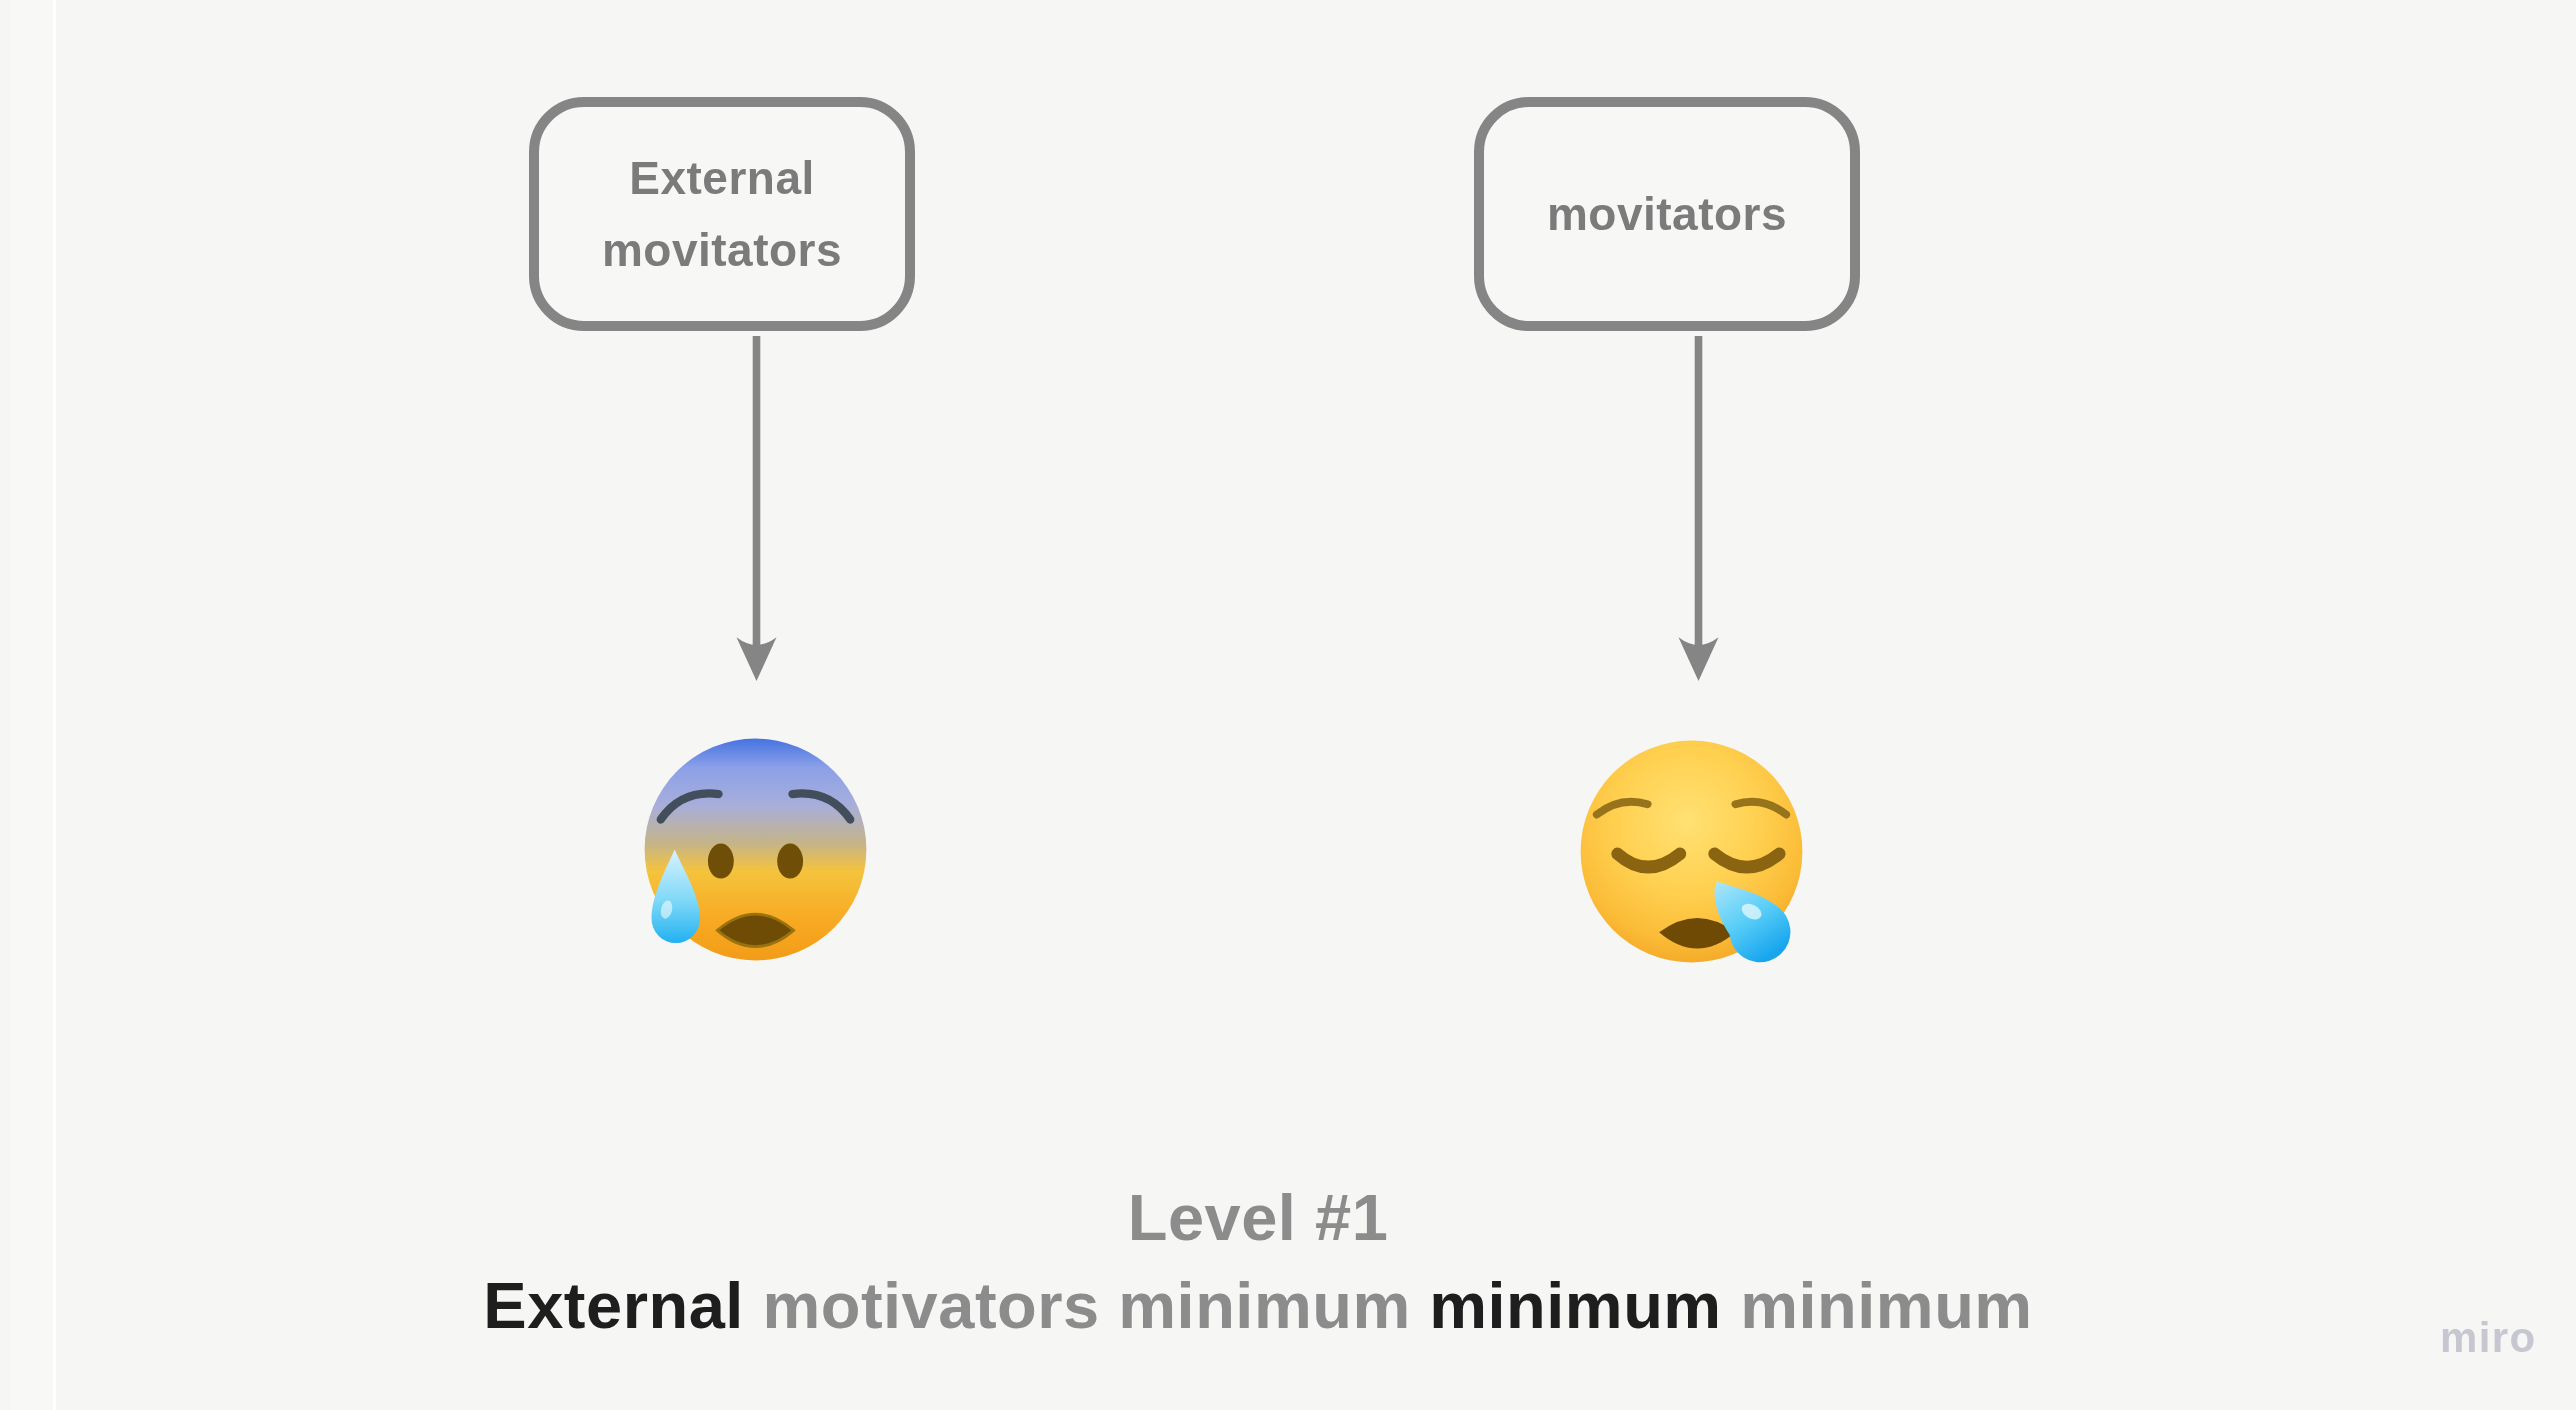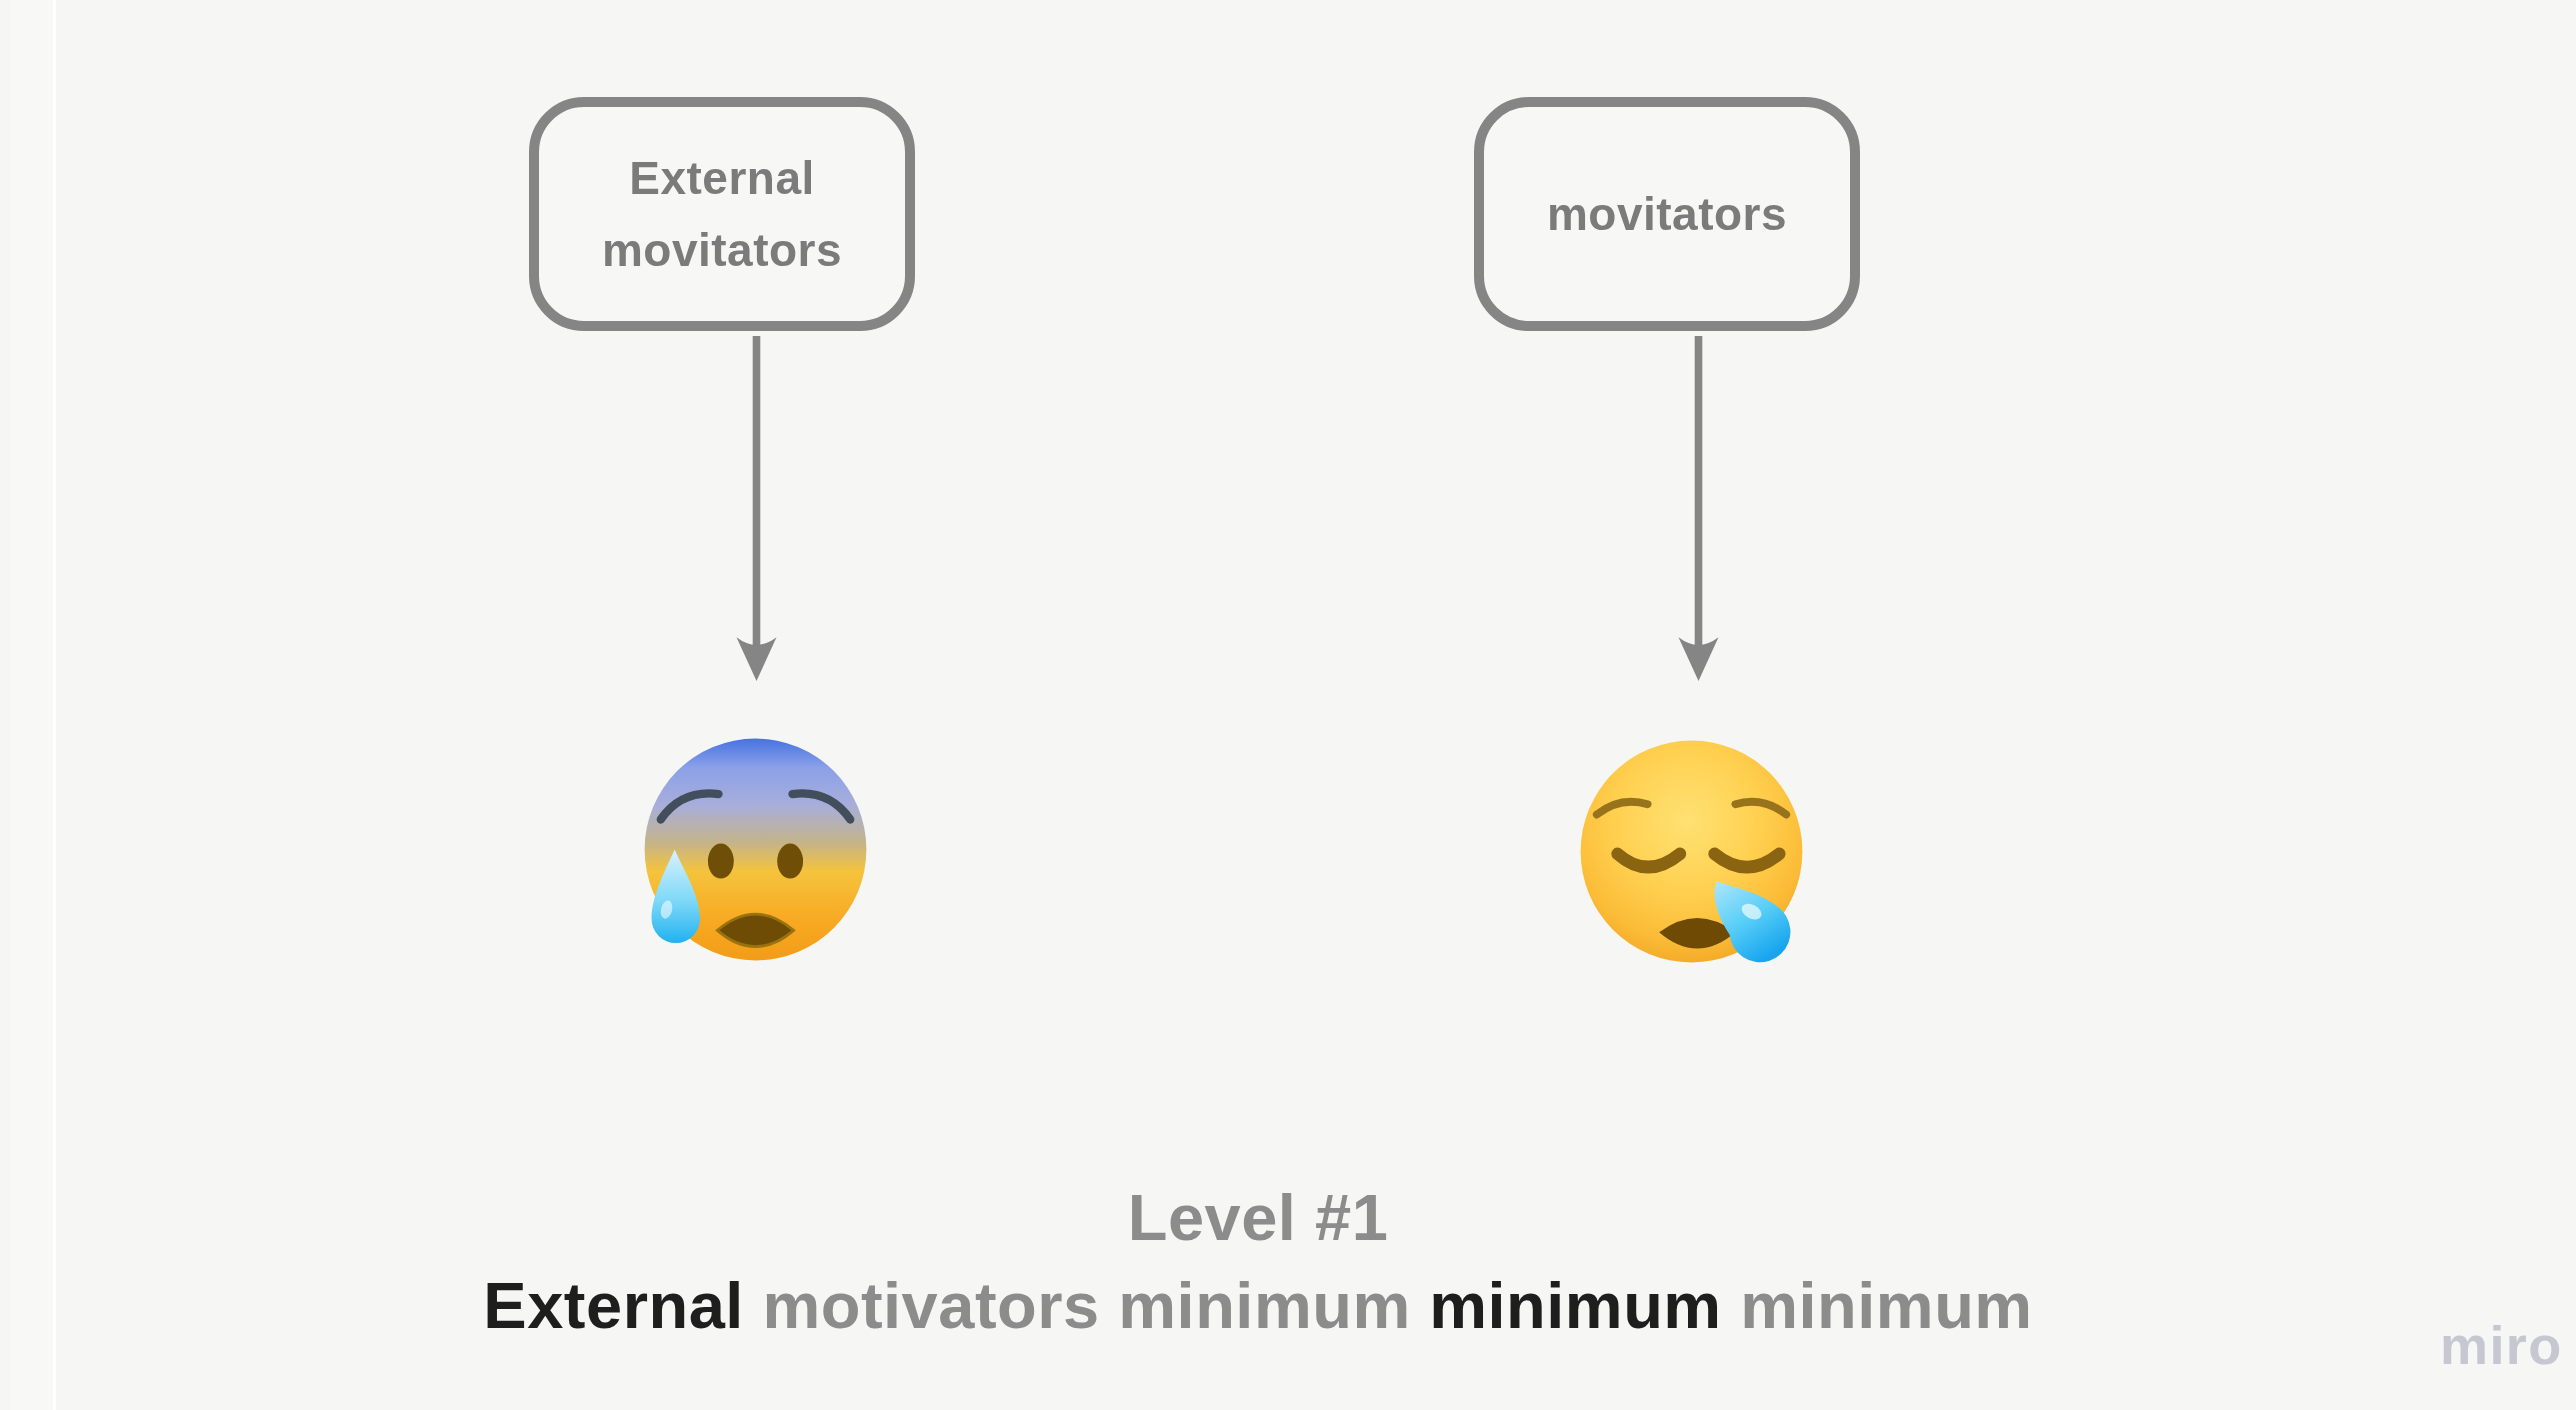--- a/index.html
+++ b/index.html
@@ -88,21 +88,21 @@
     font-size: 65px;
     line-height: 78px;
     letter-spacing: 0.5px;
   }
   .cap-line2 .tone-dark { color: #1e1e1e; }
   .cap-line2 .tone-gray { color: #8c8c8c; }
   .watermark {
     position: absolute;
     left: 2429px;
     top: 1314px;
-    font-size: 54px;
+    font-size: 42px;
     font-weight: 700;
     color: #c7c7d1;
     letter-spacing: 1.4px;
   }
 </style>
 </head>
 <body>
 
 <div id="board">
 

